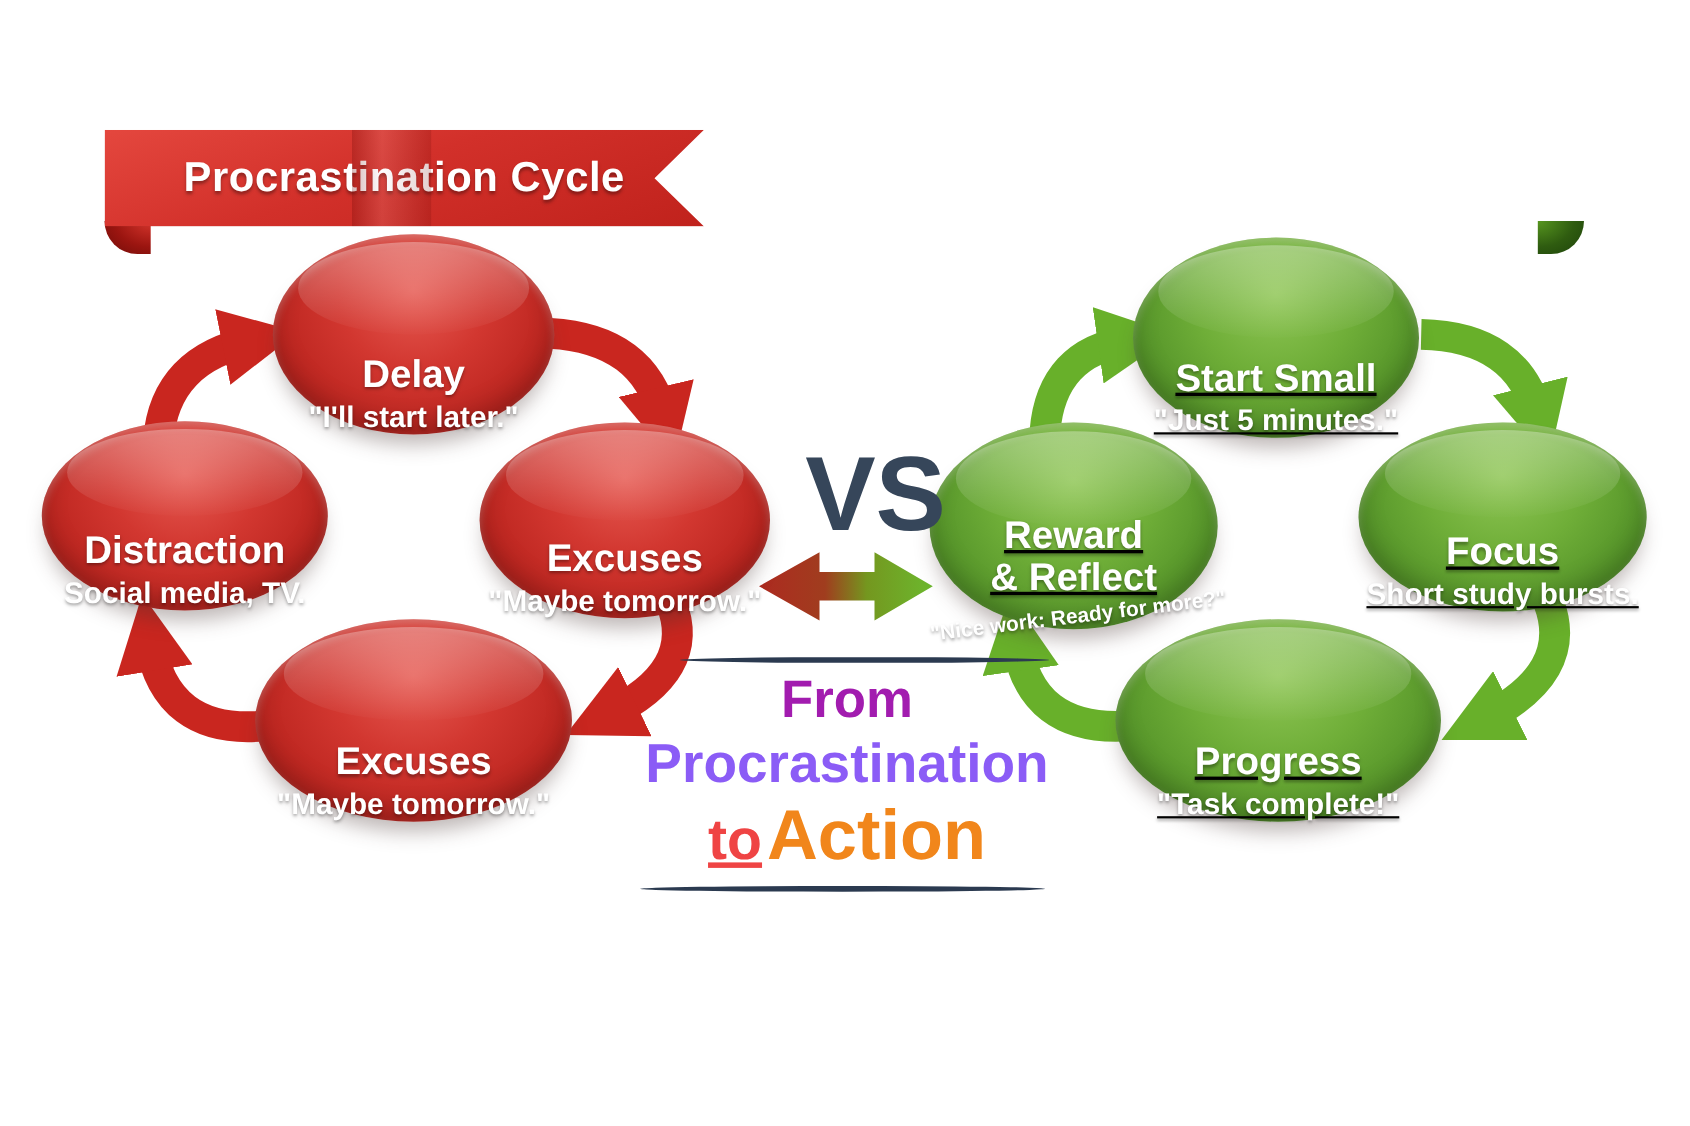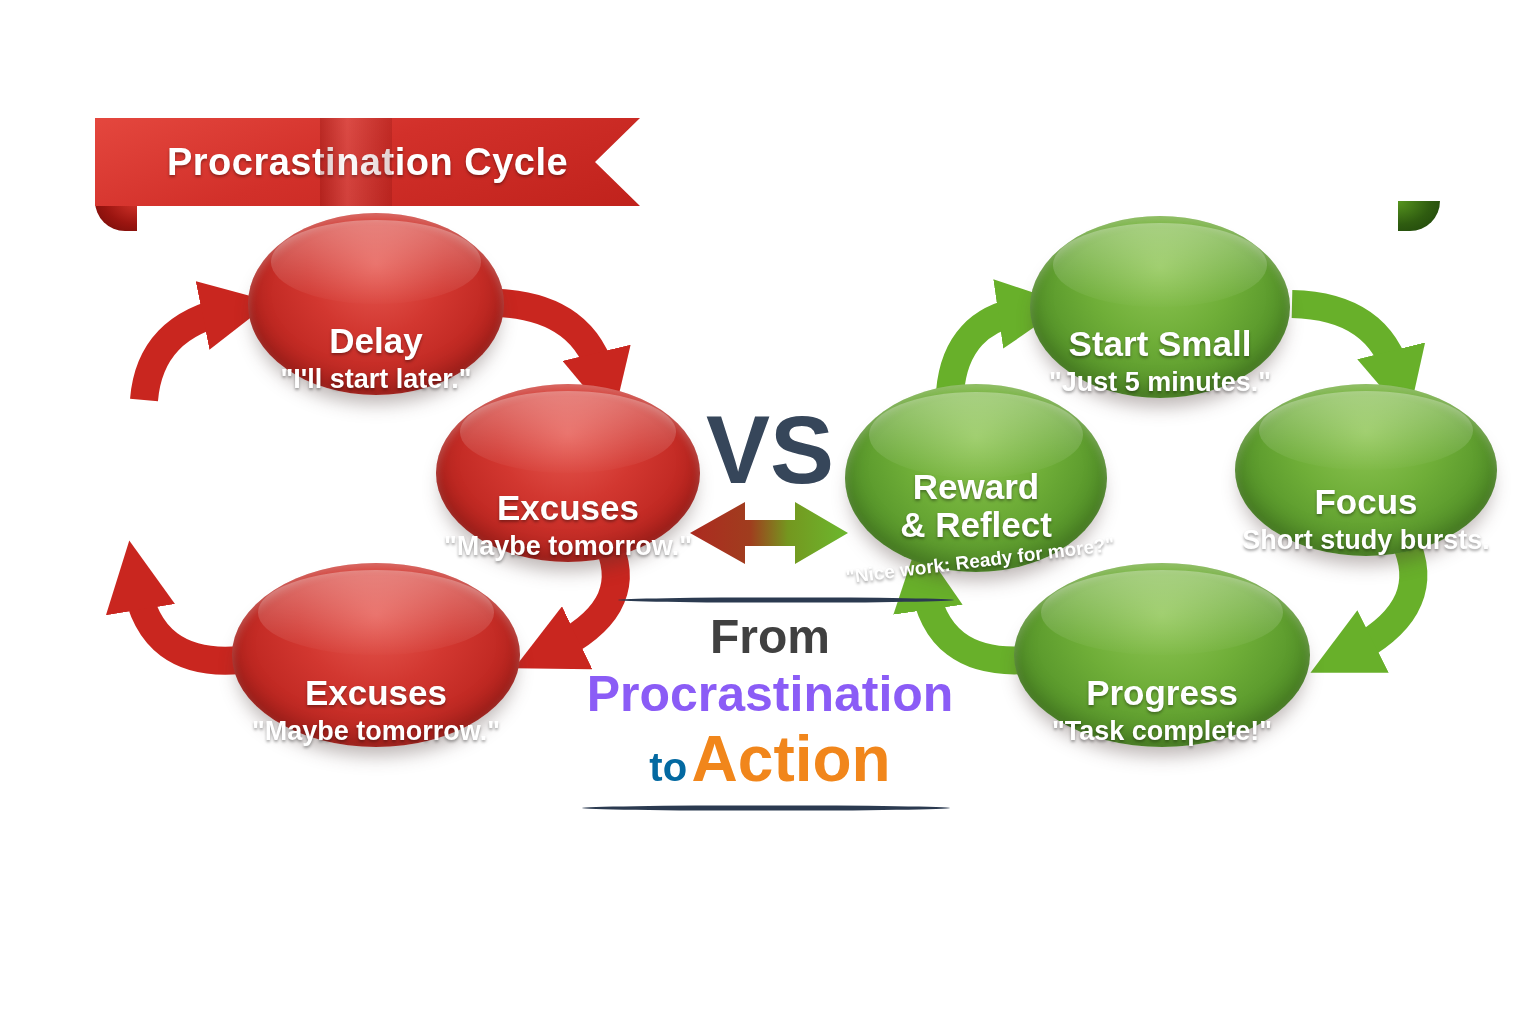--- a/index.html
+++ b/index.html
@@ -52,51 +52,51 @@
                inset 0 -10px 22px rgba(0,0,0,0.22),
                inset 0 4px 8px rgba(255,255,255,0.28);
   }
   .node::before{
     content:"";position:absolute;left:9%;right:9%;top:4%;height:46%;
     border-radius:50%;
     background:linear-gradient(180deg,rgba(255,255,255,0.55),rgba(255,255,255,0.02));
     opacity:.6;pointer-events:none;
   }
   .node-red{background:radial-gradient(ellipse at 50% 28%,#e65a52 0%,#d23730 38%,#bd2620 70%,#9e1b16 100%);}
-  .node-green{background:radial-gradient(ellipse at 50% 28%,#8fc655 0%,#6fae38 40%,#559429 72%,#3f7a1c 100%);}
+  .node-green{background:radial-gradient(ellipse at 50% 28%,#8fc655 0%,#6fae38 40%,#559429 72%,#3f7a1c 100%);text-decoration:underline;}
   .node-text{
     position:relative;z-index:1;text-align:center;color:#ffffff;width:100%;
     text-shadow:0 2px 3px rgba(0,0,0,0.35);
   }
   .node-title{font-size:35px;font-weight:700;line-height:1.08;white-space:pre-line;}
   .node-sub{font-size:27px;font-weight:700;line-height:1.15;margin-top:4px;white-space:nowrap;}
   .node-sub-rotated{
     display:inline-block;transform:rotate(-7deg);transform-origin:50% 50%;
     font-size:19px;font-weight:700;margin-top:6px;white-space:nowrap;
   }
   #n-delay      {left:248px;top:213px;width:256px;height:182px;}
   #n-excuses-r  {left:436px;top:384px;width:264px;height:178px;}
   #n-excuses-b  {left:232px;top:563px;width:288px;height:184px;}
   #n-distraction{left:38px; top:383px;width:260px;height:172px;}
   #n-start      {left:1030px;top:216px;width:260px;height:182px;}
   #n-focus      {left:1235px;top:384px;width:262px;height:172px;}
   #n-progress   {left:1014px;top:563px;width:296px;height:184px;}
   #n-reward     {left:845px;top:384px;width:262px;height:188px;}
   
   #vs{
-    position:absolute;left:660px;top:402px;width:220px;z-index:2;
-    text-align:center;font-size:96px;font-weight:800;color:#36465a;line-height:1;
+    position:absolute;left:640px;top:402px;width:220px;z-index:2;
+    text-align:right;font-size:96px;font-weight:800;color:#36465a;line-height:1;
   }
   #caption{
     position:absolute;left:553px;top:610px;width:434px;z-index:2;text-align:center;
   }
-  .cap-line1{font-size:48px;font-weight:800;color:#404040;line-height:1.12;}
+  .cap-line1{font-size:48px;font-weight:800;color:#a21caf;line-height:1.12;}
   .cap-line2{font-size:50px;font-weight:800;color:#8b5cf6;line-height:1.12;margin-top:2px;}
   .cap-line3{margin-top:4px;line-height:1.05;}
-  .cap-to{font-size:40px;font-weight:700;color:#0369a1;}
+  .cap-to{font-size:52px;font-weight:700;color:#ef4444;text-decoration:underline;}
   .cap-action{font-size:64px;font-weight:800;color:#f1861b;}
 </style>
 </head>
 <body>
 
 <div id="canvas">
 
   <svg id="arrow-layer" width="1536" height="1024" viewBox="0 0 1536 1024">
     <defs>
       <marker id="head-red" viewBox="0 0 10 10" refX="4" refY="5" markerWidth="2.5" markerHeight="2.5" orient="auto">
@@ -148,20 +148,26 @@
       <div class="node-title">Excuses</div>
       <div class="node-sub">"Maybe tomorrow."</div>
     </div>
   </div>
   <div class="node node-red" id="n-excuses-b">
     <div class="node-text">
       <div class="node-title">Excuses</div>
       <div class="node-sub">"Maybe tomorrow."</div>
     </div>
   </div>
+  <div class="node node-red" id="n-distraction">
+    <div class="node-text">
+      <div class="node-title">Distraction</div>
+      <div class="node-sub">Social media, TV.</div>
+    </div>
+  </div>
 
   <div class="node node-green" id="n-start">
     <div class="node-text">
       <div class="node-title">Start Small</div>
       <div class="node-sub">"Just 5 minutes."</div>
     </div>
   </div>
   <div class="node node-green" id="n-focus">
     <div class="node-text">
       <div class="node-title">Focus</div>

